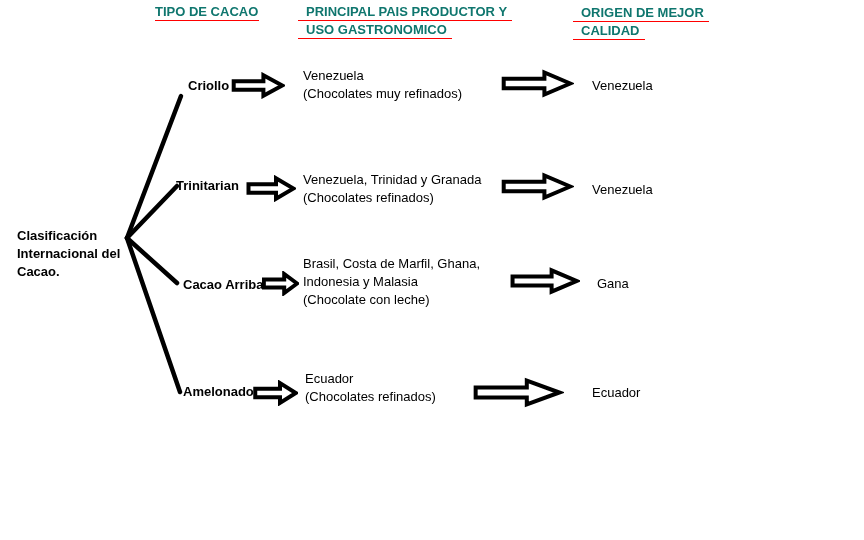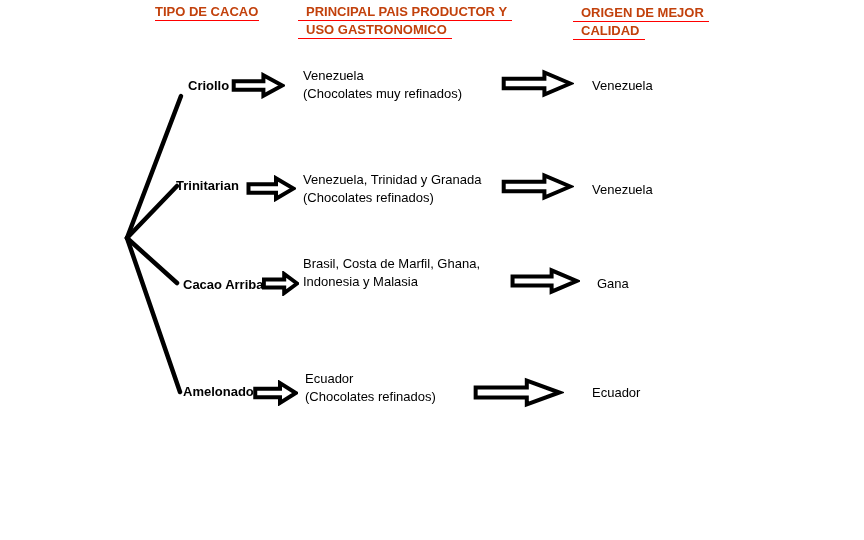--- a/index.html
+++ b/index.html
@@ -1,21 +1,21 @@
 <!DOCTYPE html>
 <html><head>
 <meta charset="utf-8">
 <style>
   html,body { margin:0; padding:0; background:#ffffff; }
   .canvas {
     position:relative; width:864px; height:540px; background:#ffffff;
     font-family:"Liberation Sans", sans-serif; color:#000000; overflow:hidden;
   }
   .abs { position:absolute; }
-  .hdr { color:#c2410c; font-weight:bold; font-size:13px; line-height:17px; white-space:nowrap; }
+  .hdr { color:#0f766e; font-weight:bold; font-size:13px; line-height:17px; white-space:nowrap; }
   .hdr .u { display:inline-block; border-bottom:1.6px solid #ff0000; padding-right:5px;padding-left:8px; }
   .hdr .u-tight { display:inline-block; border-bottom:1.6px solid #ff0000; padding-right:1px; }
   .type-label { font-weight:bold; font-size:13px; line-height:15px; white-space:nowrap; }
   .body-text { font-size:13px; line-height:18px; white-space:nowrap; }
   .root-label { font-weight:bold; font-size:13px; line-height:18px; white-space:nowrap; }
   svg.arrow polygon { fill:#ffffff; stroke:#000000; stroke-width:4; stroke-linejoin:miter; }
 </style>
 </head>
 <body>
 
@@ -28,20 +28,25 @@
   <div class="abs hdr" style="left:298px; top:3px;">
     <div><span class="u">PRINCIPAL PAIS PRODUCTOR Y</span></div>
     <div><span class="u">USO GASTRONOMICO</span></div>
   </div>
 
   <div class="abs hdr" style="left:573px; top:4px;">
     <div><span class="u">ORIGEN DE MEJOR</span></div>
     <div><span class="u">CALIDAD</span></div>
   </div>
 
+  <div class="abs root-label" style="left:17px; top:227px;">
+    <div>Clasificación</div>
+    <div>Internacional del</div>
+    <div>Cacao.</div>
+  </div>
 
   <svg class="abs" style="left:0; top:0;" width="864" height="540">
     <line x1="127" y1="238" x2="181" y2="96" stroke="#000" stroke-width="4.5" stroke-linecap="round"></line>
     <line x1="127" y1="238" x2="177" y2="186" stroke="#000" stroke-width="4.5" stroke-linecap="round"></line>
     <line x1="127" y1="238" x2="177" y2="283" stroke="#000" stroke-width="4.5" stroke-linecap="round"></line>
     <line x1="127" y1="238" x2="180" y2="392" stroke="#000" stroke-width="4.5" stroke-linecap="round"></line>
   </svg>
 
   <div class="abs type-label" style="left:180px; top:78px;margin-left:8px;">Criollo</div>
   <svg class="abs arrow" style="left:231px; top:72px;" width="54" height="27" viewBox="0 0 100 50" preserveAspectRatio="none">
@@ -69,20 +74,21 @@
   </svg>
   <div class="abs body-text" style="left:592px; top:181px;">Venezuela</div>
 
   <div class="abs type-label" style="left:183px; top:277px;">Cacao Arriba</div>
   <svg class="abs arrow" style="left:262px; top:271px;" width="37" height="25" viewBox="0 0 100 50" preserveAspectRatio="none">
     <polygon points="5,17 60,17 60,6 95,25 60,44 60,33 5,33" vector-effect="non-scaling-stroke"></polygon>
   </svg>
   <div class="abs body-text" style="left:303px; top:255px;">
     <div>Brasil, Costa de Marfil, Ghana,</div>
     <div>Indonesia y Malasia</div>
+    <div>(Chocolate con leche)</div>
   </div>
   <svg class="abs arrow" style="left:509px; top:267px;" width="71" height="28" viewBox="0 0 100 50" preserveAspectRatio="none">
     <polygon points="5,17 60,17 60,6 95,25 60,44 60,33 5,33" vector-effect="non-scaling-stroke"></polygon>
   </svg>
   <div class="abs body-text" style="left:597px; top:275px;">Gana</div>
 
   <div class="abs type-label" style="left:167px; top:384px;margin-left:16px;">Amelonado</div>
   <svg class="abs arrow" style="left:253px; top:380px;" width="45" height="26" viewBox="0 0 100 50" preserveAspectRatio="none">
     <polygon points="5,17 60,17 60,6 95,25 60,44 60,33 5,33" vector-effect="non-scaling-stroke"></polygon>
   </svg>

